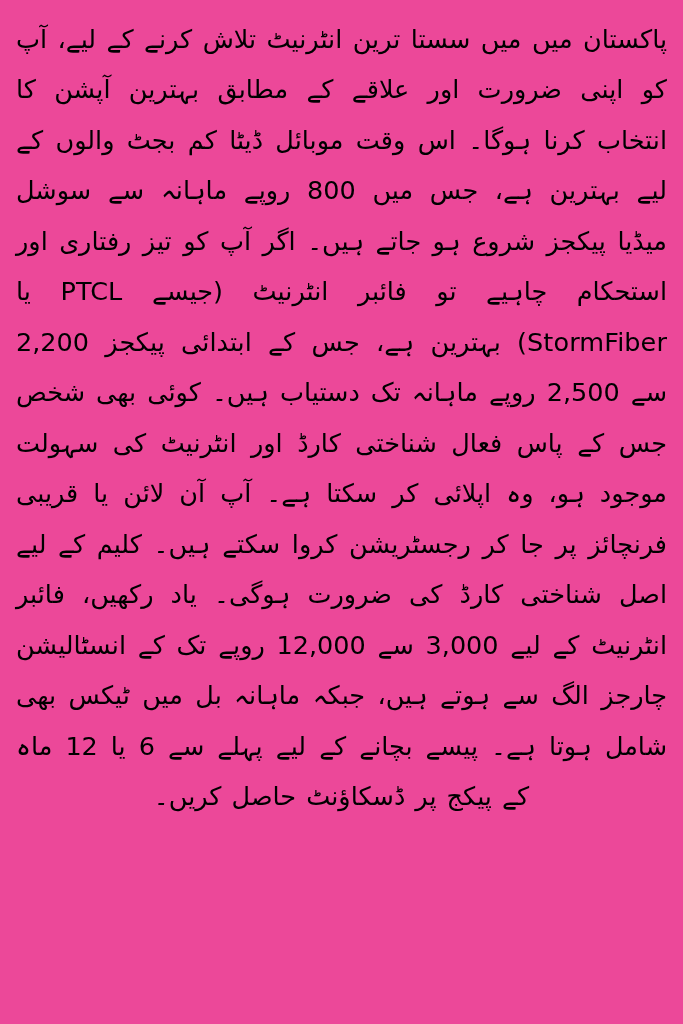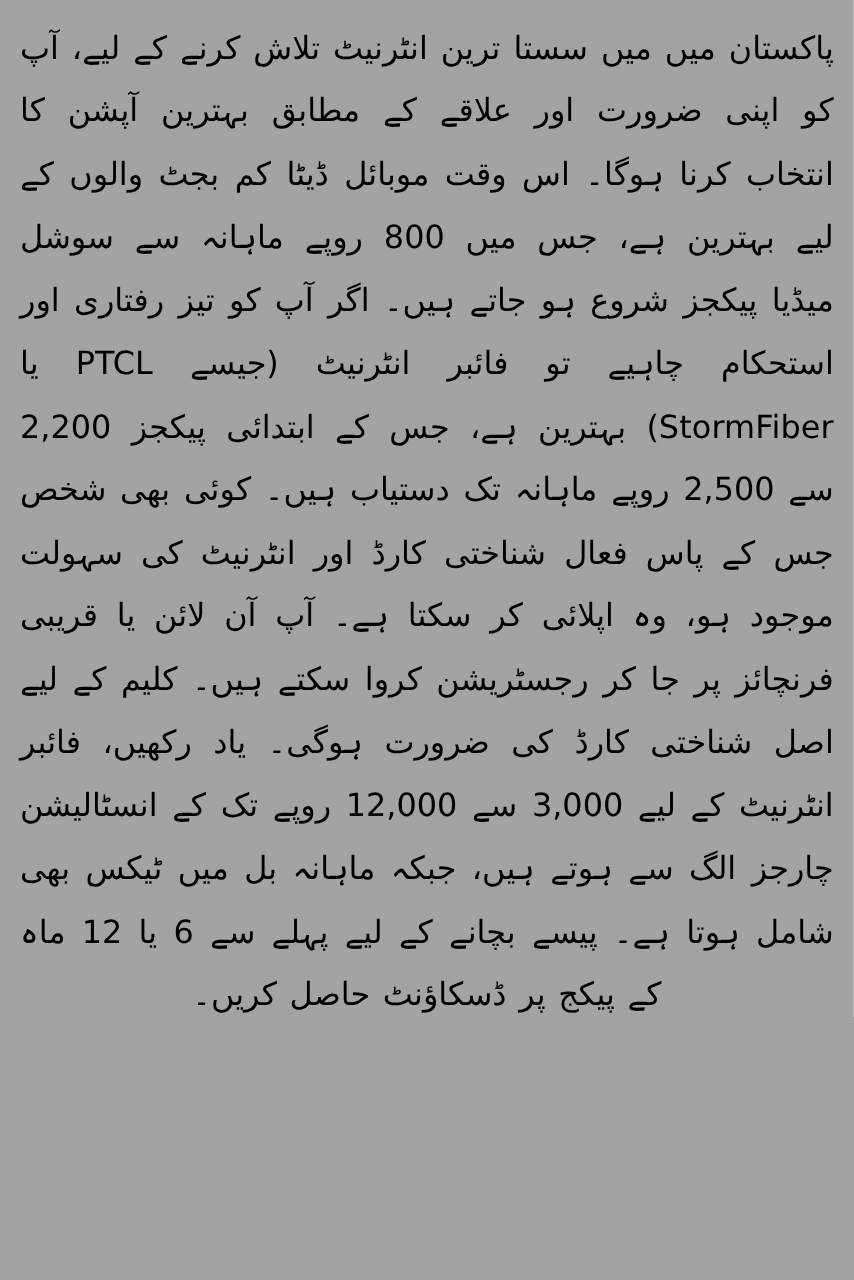--- a/index.html
+++ b/index.html
@@ -12,21 +12,21 @@
     width: 683px;
     height: 1024px;
     overflow: hidden;
     font-family: "DejaVu Sans", "Liberation Serif", serif;
   }
   .page {
     box-sizing: border-box;
     width: 683px;
     height: 1024px;
     padding: 14px 16px 8px 16px;
-    background: #a3a3a3;
+    background: #ec4899;
   }
   .article {
     direction: rtl;
     text-align: justify;
     text-align-last: center;
     color: #000000;
     font-family: "DejaVu Sans", "Liberation Serif", serif;
     font-size: 25.5px;
     line-height: 1.98;
     letter-spacing: 0.1px;

